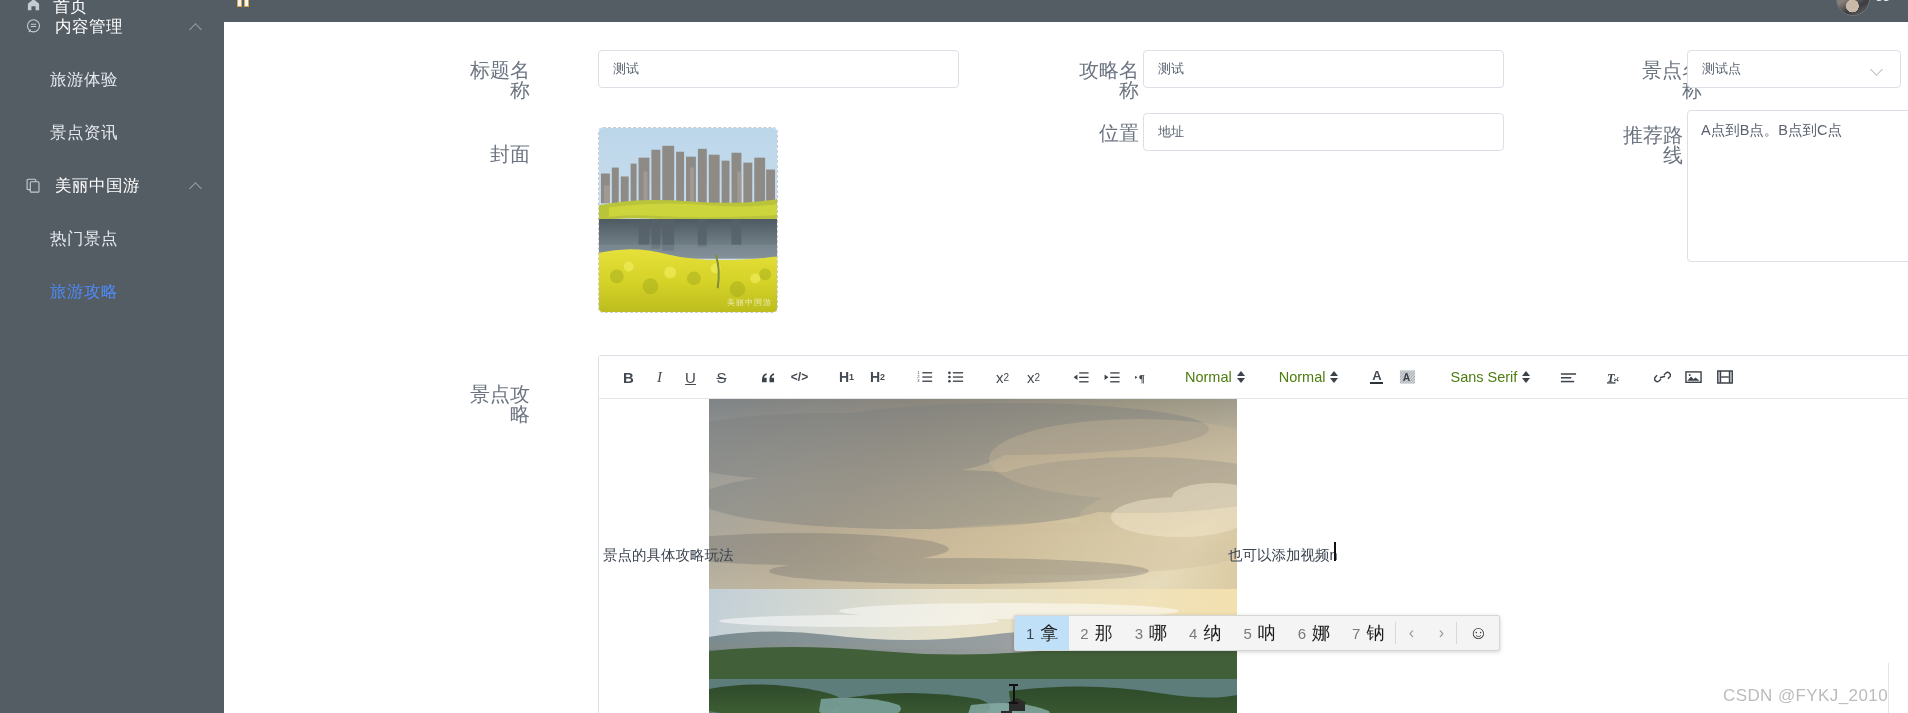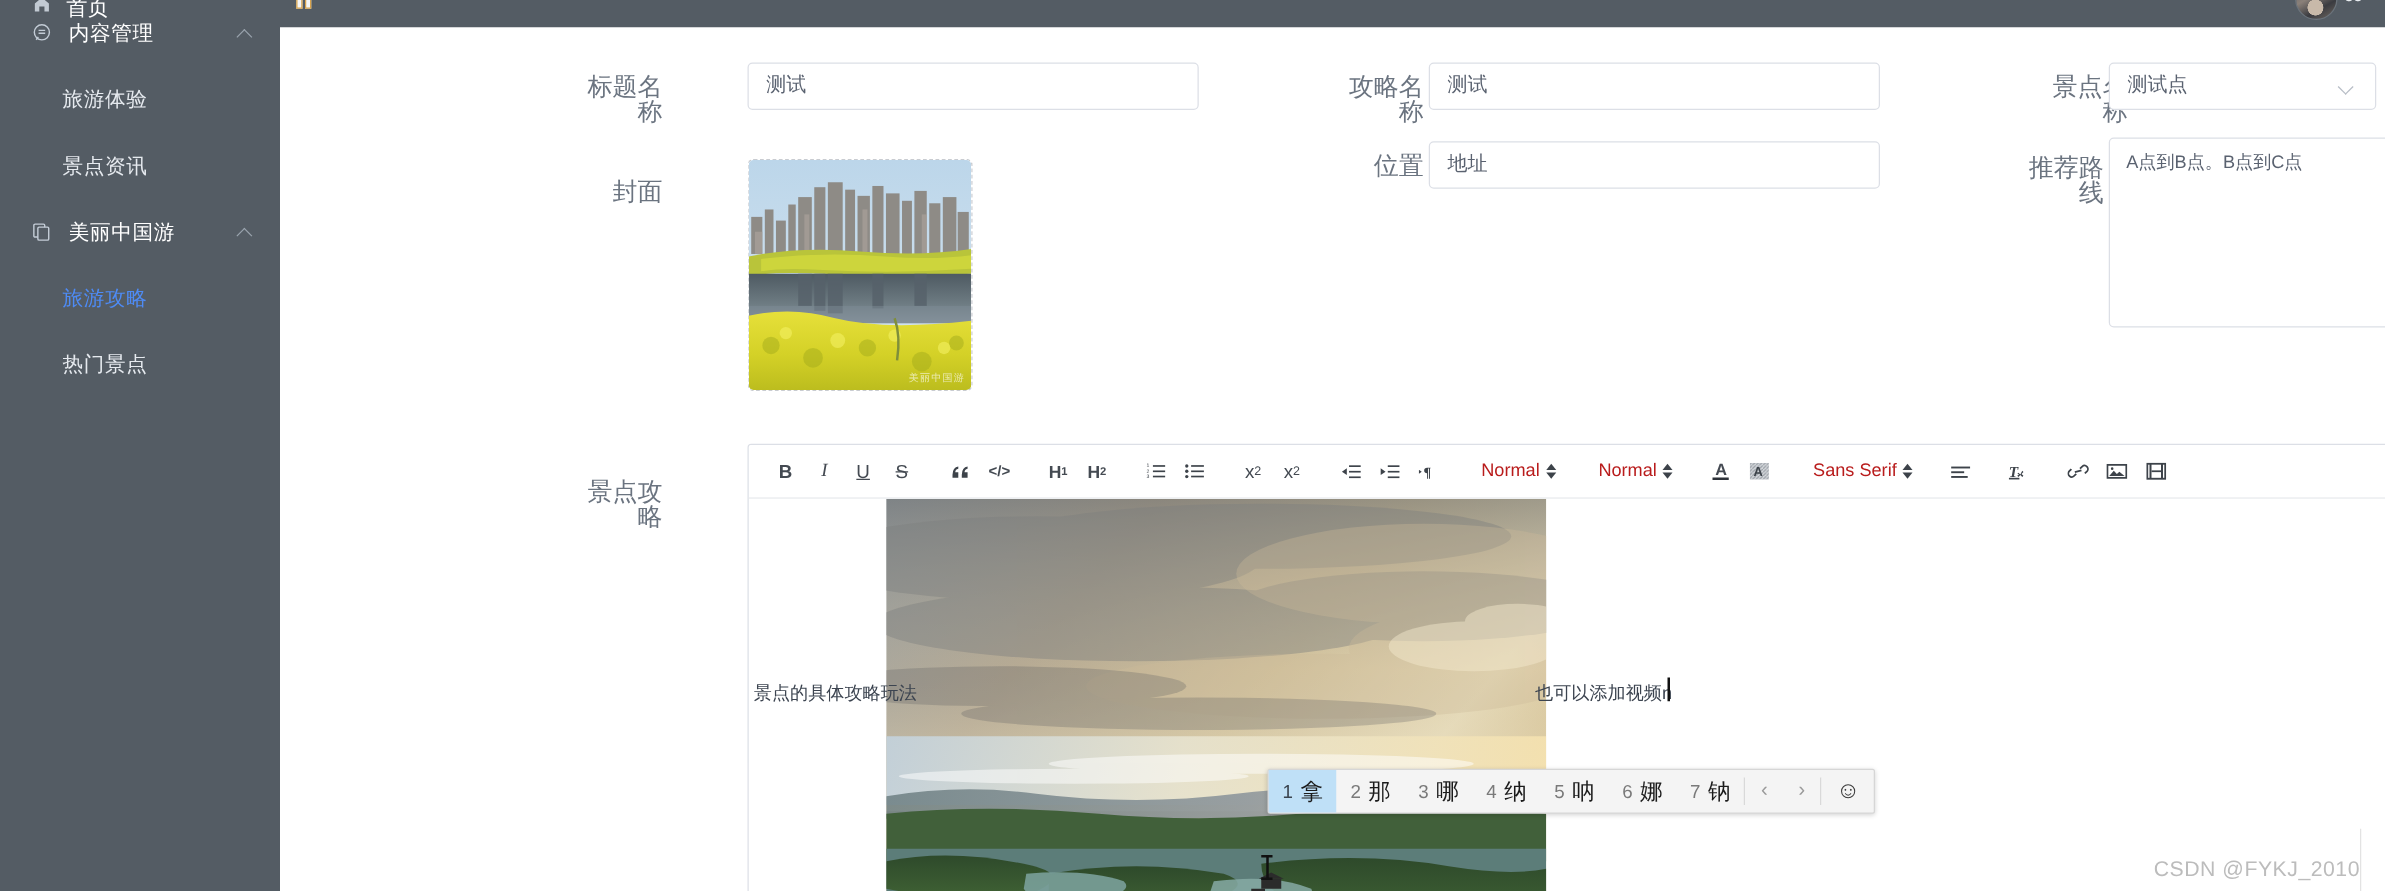--- a/index.html
+++ b/index.html
@@ -91,21 +91,21 @@
   .main-inner { position: relative; width: 1684px; }
 
   .form-label {
     position: absolute;
     font-size: 20px; color: #6b7480; text-align: right;
     line-height: 20px;
   }
   .inp {
     position: absolute;
     border: 1px solid #dcdfe6; border-radius: 4px;
-    background: #fff; font-size: 16px; color: #5a6270;
+    background: #fff; font-size: 13px; color: #5a6270;
     padding: 0 14px; line-height: 36px; height: 38px;
     font-family: "Liberation Sans", sans-serif;
   }
   .inp.sel { padding-right: 30px; }
   .sel-caret {
     position: absolute; width: 11px; height: 11px;
   }
   .sel-caret::before {
     content:""; position: absolute; left:0; top:0;
     width: 8px; height: 8px;
@@ -149,21 +149,21 @@
     min-width: 27px; height: 26px;
     display: inline-flex; align-items: center; justify-content: center;
     color: #444a52; font-size: 15px; cursor: pointer;
     margin: 0 2px; user-select: none;
   }
   .qgap { width: 16px; }
   .qbtn svg { display: block; }
   .qpick {
     display: inline-flex; align-items: center; gap: 5px;
     height: 26px; padding: 0 2px 0 6px; margin: 16px 5px;
-    font-size: 14.5px; color: #b91c1c; cursor: pointer;
+    font-size: 14.5px; color: #4d7c0f; cursor: pointer;
   }
   .qpick .spin {
     display: inline-flex; flex-direction: column; gap: 2px; line-height: 0;
   }
   .qpick .spin i {
     width: 0; height: 0; border-left: 4.5px solid transparent; border-right: 4.5px solid transparent;
   }
   .qpick .spin i.up { border-bottom: 5px solid #3d434a; }
   .qpick .spin i.dn { border-top: 5px solid #3d434a; }
 
@@ -260,25 +260,25 @@
     <div class="side-group">
       <span class="gicon">
         <svg width="17" height="17" viewBox="0 0 18 18">
             <rect x="2.2" y="2.4" width="9.2" height="11" rx="1" fill="none" stroke="#c3ccd6" stroke-width="1.2"></rect>
             <rect x="5.6" y="5" width="9.2" height="11" rx="1" fill="#545c64" stroke="#c3ccd6" stroke-width="1.2"></rect>
           </svg>
       </span>
       <span>美丽中国游</span>
       <span class="caret"></span>
     </div>
+    <div class="side-item">
+      <span>热门景点</span>
+    </div>
     <div class="side-item active">
       <span>旅游攻略</span>
-    </div>
-    <div class="side-item">
-      <span>热门景点</span>
     </div>
   </nav>
 
   <header class="topbar">
     <div class="topbar-collapse">
       <i></i>
         <i></i>
     </div>
     <div class="topbar-user">
       <span class="avatar"></span>

